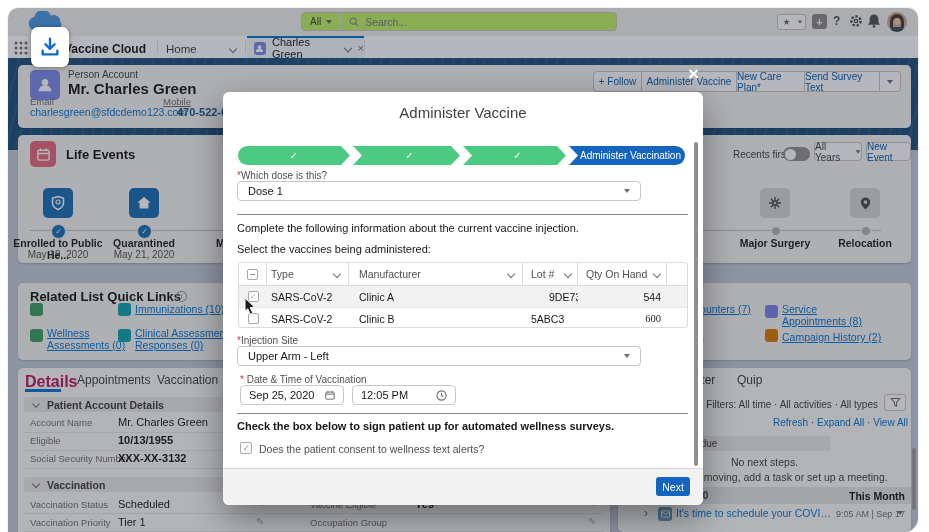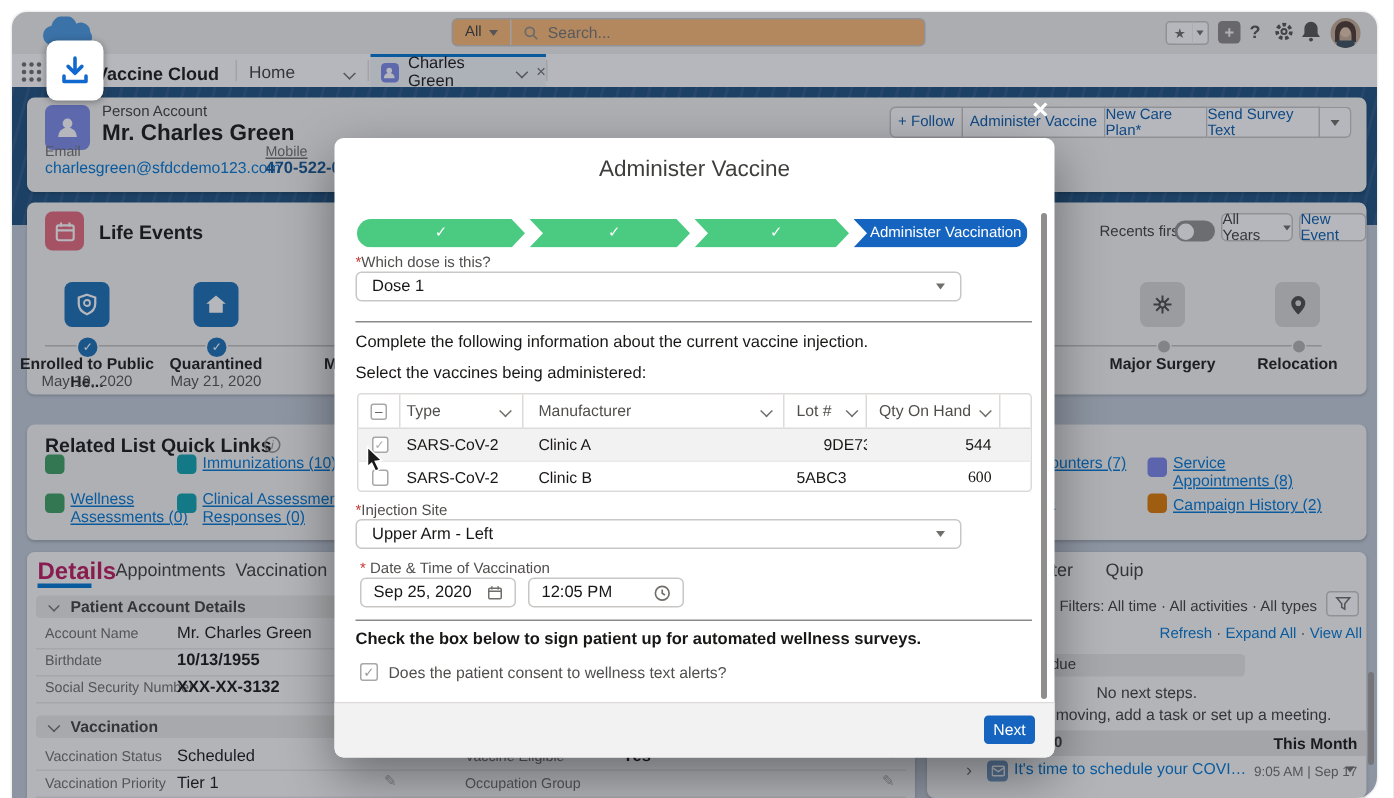--- a/index.html
+++ b/index.html
@@ -65,21 +65,21 @@
     <div class="abs navy-bg"></div>
     <div class="abs page-bg"></div>
   </div>
 
   <div class="abs" style="left:26px;top:11px;">
     <svg width="40" height="22" viewBox="0 0 48 26">
         <path d="M11 23 a8 8 0 0 1-1-15.9 A10.5 10.5 0 0 1 30 5.5 a7.5 7.5 0 0 1 11 6.7 A7 7 0 0 1 38 23 z" fill="#4a98e0"></path>
       </svg>
   </div>
 
-  <div class="abs" style="left:301px;top:12px;width:316px;height:19px;background:#fdba74;border:1px solid #c9c7c5;border-radius:4px;box-sizing:border-box;display:flex;align-items:center;">
+  <div class="abs" style="left:301px;top:12px;width:316px;height:19px;background:#bef264;border:1px solid #c9c7c5;border-radius:4px;box-sizing:border-box;display:flex;align-items:center;">
     <div style="display:flex;align-items:center;gap:5px;padding:0 8px;height:100%;border-right:1px solid #dcdbd9;cursor:pointer;">
       <span class="t10">All</span>
       <span class="tri"></span>
     </div>
     <span style="margin:0 4px 0 8px;">
       <svg width="10" height="10" viewBox="0 0 12 12">
           <circle cx="5" cy="5" r="3.6" fill="none" stroke="#8e8c8a" stroke-width="1.4"></circle>
           <path d="M7.8 7.8 L11 11" stroke="#8e8c8a" stroke-width="1.4"></path>
         </svg>
     </span>
@@ -178,21 +178,21 @@
     </div>
   <div class="abs btn" style="left:805px;top:71px;width:75px;height:21px;border-left:none;">
       <span>Send Survey Text</span>
     </div>
   <div class="abs btn" style="left:880px;top:71px;width:21px;height:21px;border-left:none;border-radius:0 4px 4px 0;">
       <span class="tri"></span>
     </div>
 
   <div class="abs t9" style="left:30px;top:96px;">Email</div>
   <div class="abs linkn" style="left:30px;top:106px;font-size:10.5px;">charlesgreen@sfdcdemo123.com</div>
-  <div class="abs t9" style="left:177px;top:96px;text-decoration:underline;">Mobile</div>
+  <div class="abs t9" style="left:163px;top:96px;text-decoration:underline;">Mobile</div>
   <div class="abs bold" style="left:177px;top:106px;font-size:11px;color:#16548f;">470-522-01</div>
 
   <div class="abs card" style="left:18px;top:135px;width:893px;height:128px;"></div>
   <div class="abs" style="left:30px;top:141px;width:26px;height:26px;border-radius:5px;background:#e8697d;display:flex;align-items:center;justify-content:center;">
     <svg width="15" height="15" viewBox="0 0 16 16">
         <rect x="2" y="3.5" width="12" height="10.5" rx="1.5" fill="none" stroke="#fff" stroke-width="1.5"></rect>
         <path d="M5 1.5v3M11 1.5v3M2 7h12" stroke="#fff" stroke-width="1.5"></path>
       </svg>
   </div>
   <div class="abs bold" style="left:66px;top:147px;font-size:13px;color:#181716;">Life Events</div>
@@ -292,21 +292,21 @@
   <div class="abs section-bar" style="left:24px;top:397px;width:580px;height:15px;">
     <span class="chv" style="margin:0 8px 2px 9px;transform:rotate(45deg) scale(.9);"></span>
     <span>Patient Account Details</span>
   </div>
 
   <div class="abs fieldrow-border" style="left:24px;top:414px;width:580px;height:18px;">
     <span class="abs t9" style="left:6px;top:3px;">Account Name</span>
     <span class="abs t11" style="left:94px;top:2px;">Mr. Charles Green</span>
   </div>
   <div class="abs fieldrow-border" style="left:24px;top:432px;width:580px;height:18px;">
-    <span class="abs t9" style="left:6px;top:3px;">Birthdate</span>
+    <span class="abs t9" style="left:6px;top:3px;">Eligible</span>
     <span class="abs t11 bold" style="left:94px;top:2px;">10/13/1955</span>
   </div>
   <div class="abs fieldrow-border" style="left:24px;top:450px;width:580px;height:18px;">
     <span class="abs t9" style="left:6px;top:3px;">Social Security Number</span>
     <span class="abs t11 bold" style="left:94px;top:2px;">XXX-XX-3132</span>
   </div>
 
   <div class="abs section-bar" style="left:24px;top:477px;width:580px;height:15px;">
     <span class="chv" style="margin:0 8px 2px 9px;"></span>
     <span>Vaccination</span>

